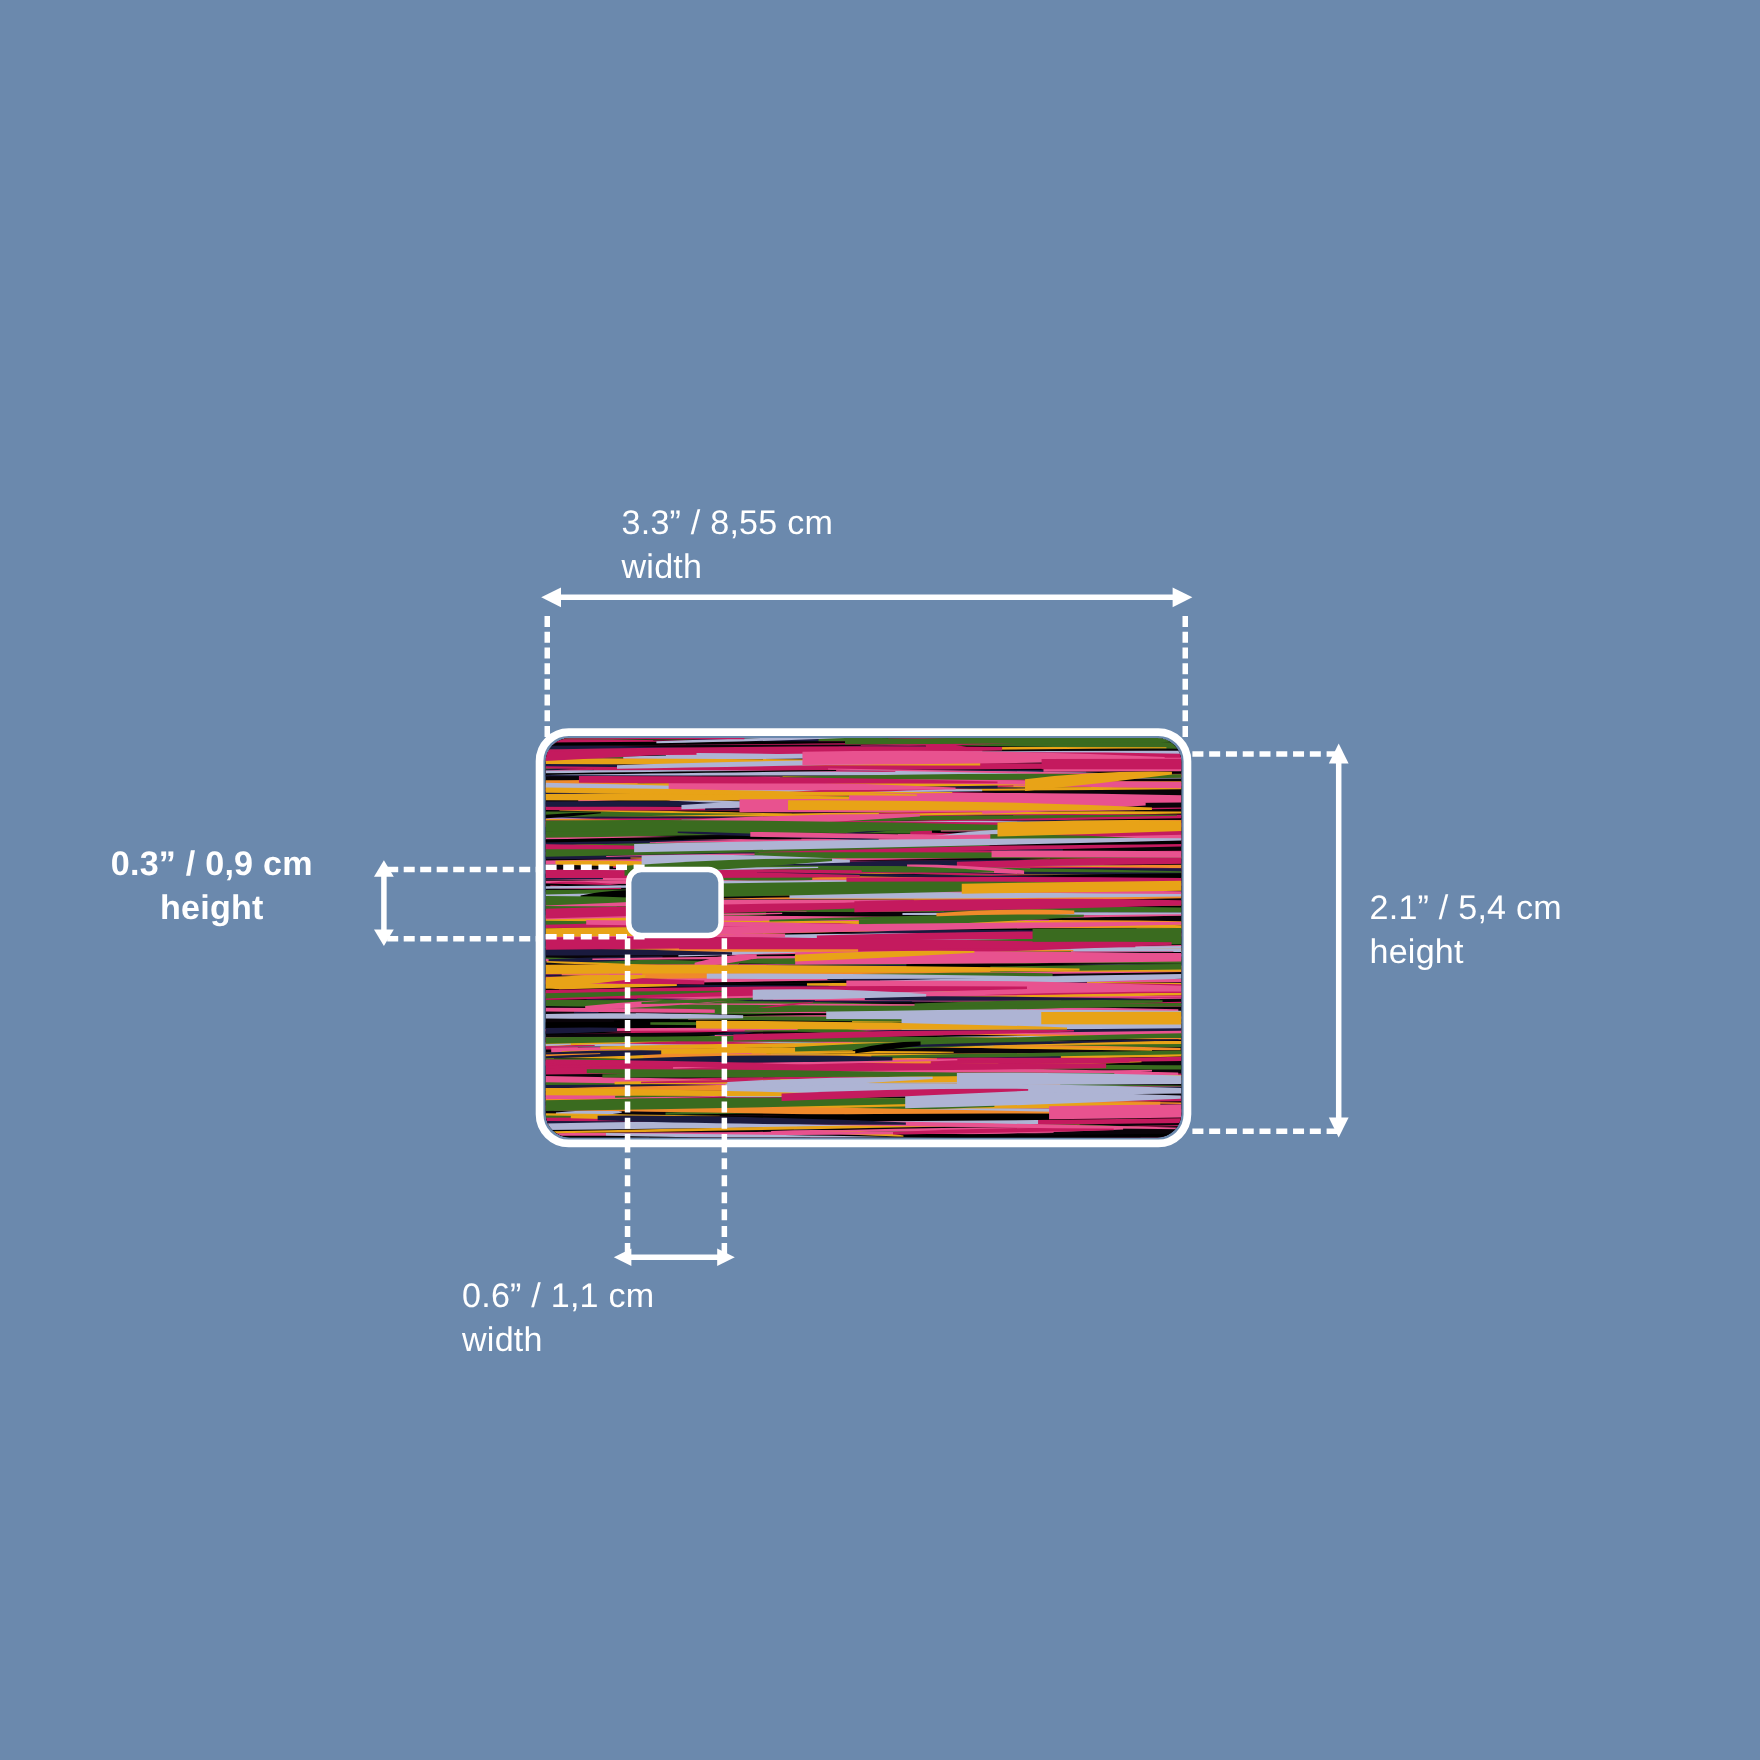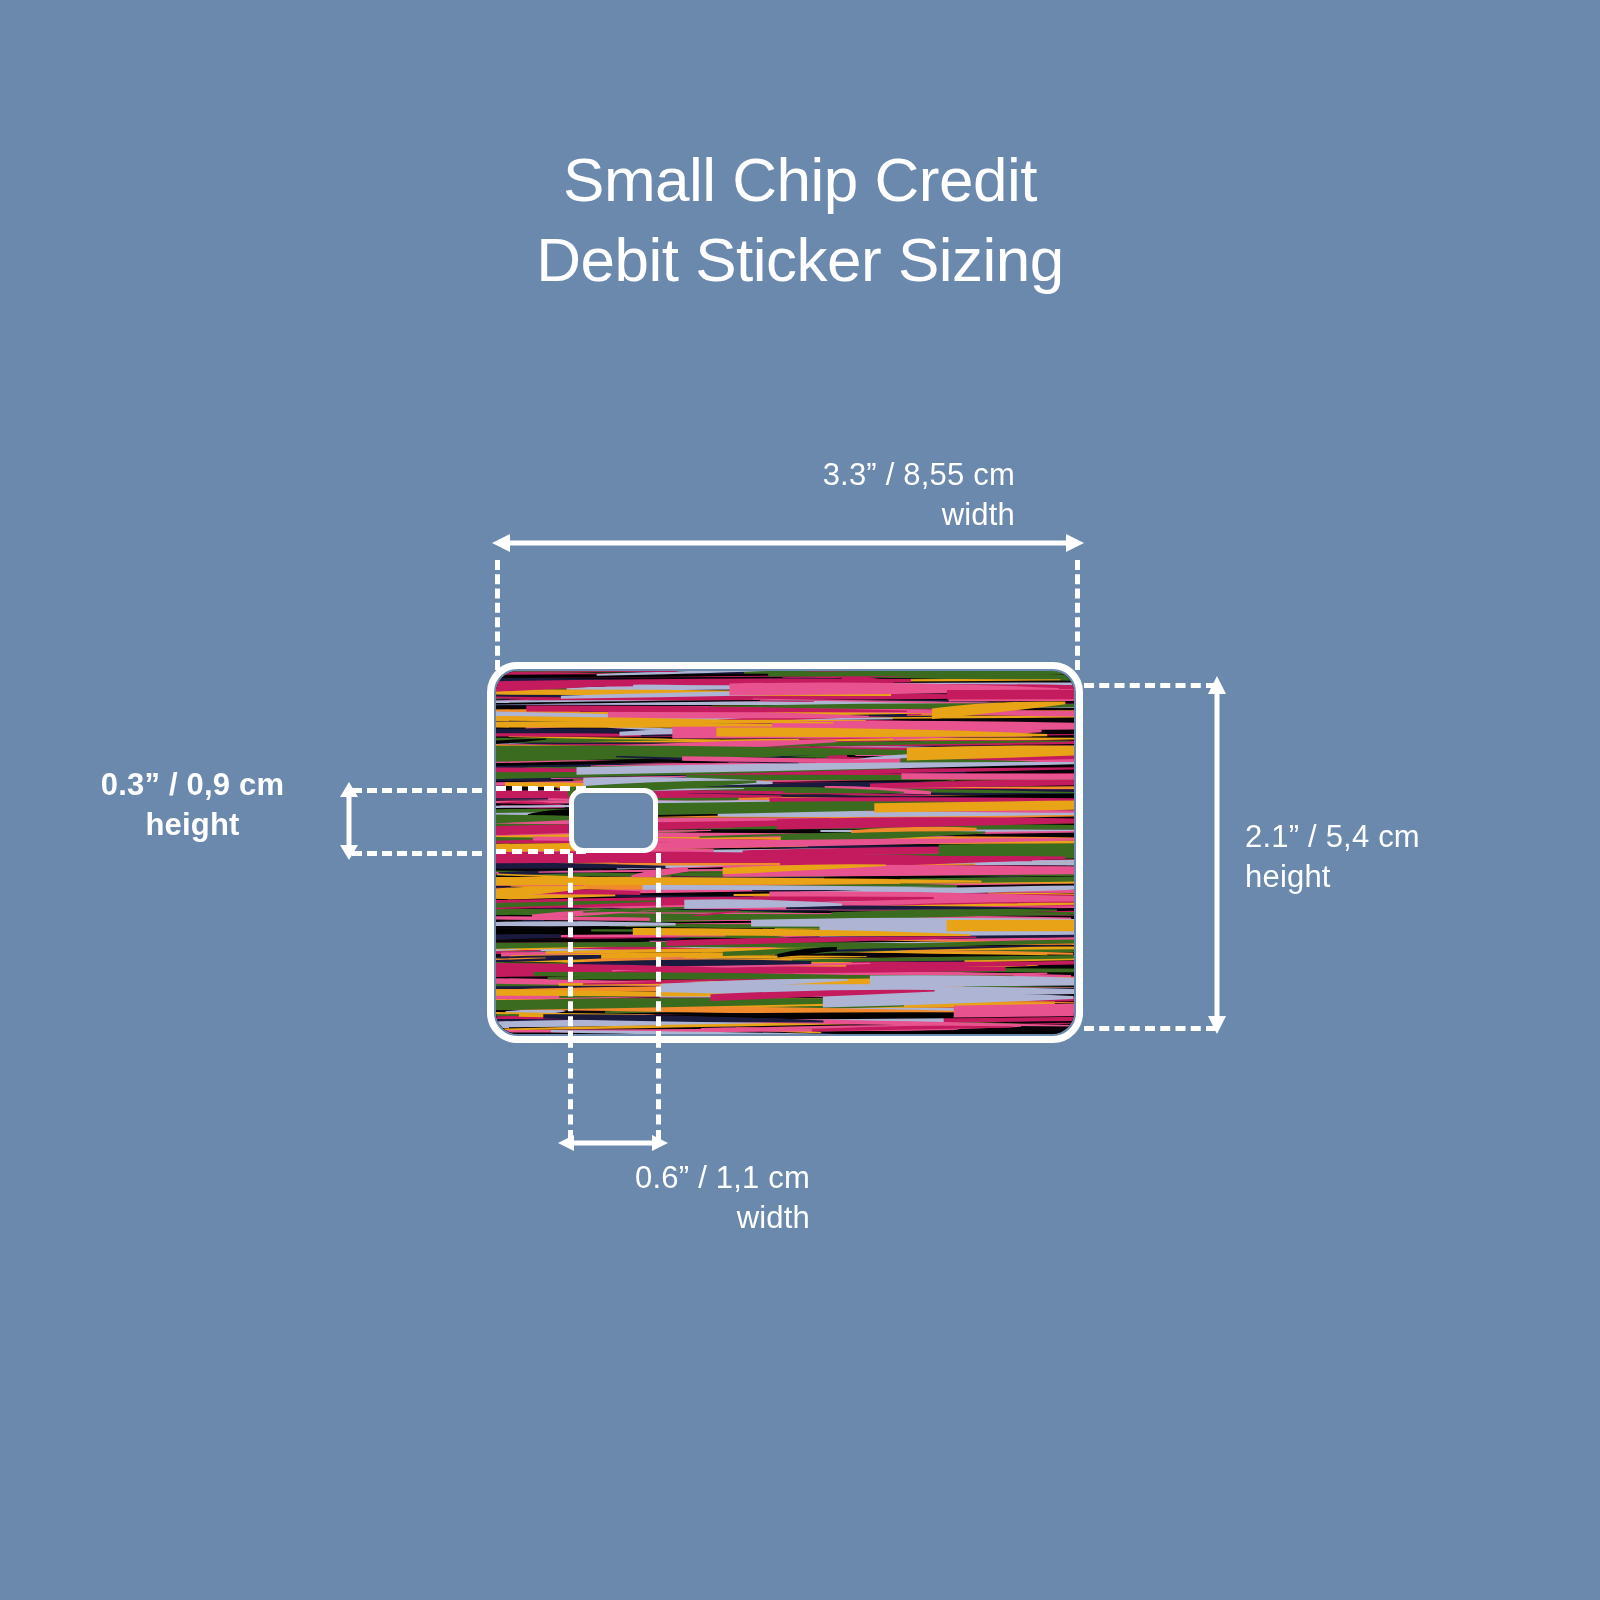--- a/index.html
+++ b/index.html
@@ -37,27 +37,27 @@
     white-space: pre-line;
   }
 
   
   .dim-label {
     position: absolute;
     color: #ffffff;
     font-size: 31px;
     line-height: 40px;
     font-weight: 400;
-    text-align: right;
+    text-align: left;
     white-space: pre-line;
     letter-spacing: 0.2px;
   }
   .dim-top   { left: 565px;  top: 455px;  width: 450px; }
   .dim-left  { left: 60px;   top: 765px;  width: 265px; text-align: center; font-weight: bold;}
-  .dim-right { left: 1245px; top: 805px;  width: 330px; text-align: left; margin-top: 12px;}
+  .dim-right { left: 1245px; top: 805px;  width: 330px; text-align: left;}
   .dim-bottom{ left: 420px;  top: 1158px; width: 390px; }
 
   
   .card-outline {
     position: absolute;
     left: 487px;
     top: 662px;
     width: 596px;
     height: 381px;
     border: 7px solid #ffffff;
@@ -129,22 +129,20 @@
   .arr-top   { left: 492px;  top: 528px; }
   .arr-right { left: 1202px; top: 676px; }
   .arr-chipv { left: 334px;  top: 782px; }
   .arr-chiph { left: 558px;  top: 1128px; }
 </style>
 </head>
 <body>
 
 <div id="stage">
 
-  <div class="title">Small Chip Credit
-Debit Sticker Sizing</div>
 
   <div class="dim-label dim-top">3.3” / 8,55 cm
 width</div>
 
   <div class="dim-label dim-left">0.3” / 0,9 cm
 height</div>
 
   <div class="dim-label dim-right">2.1” / 5,4 cm
 height</div>
 

